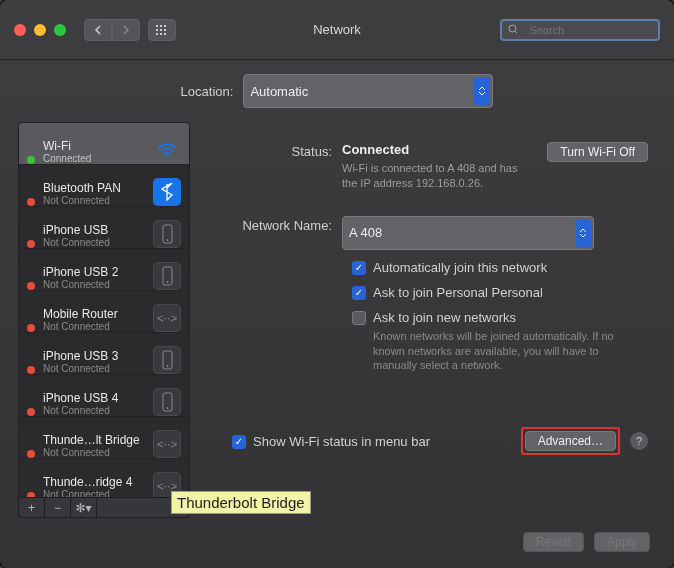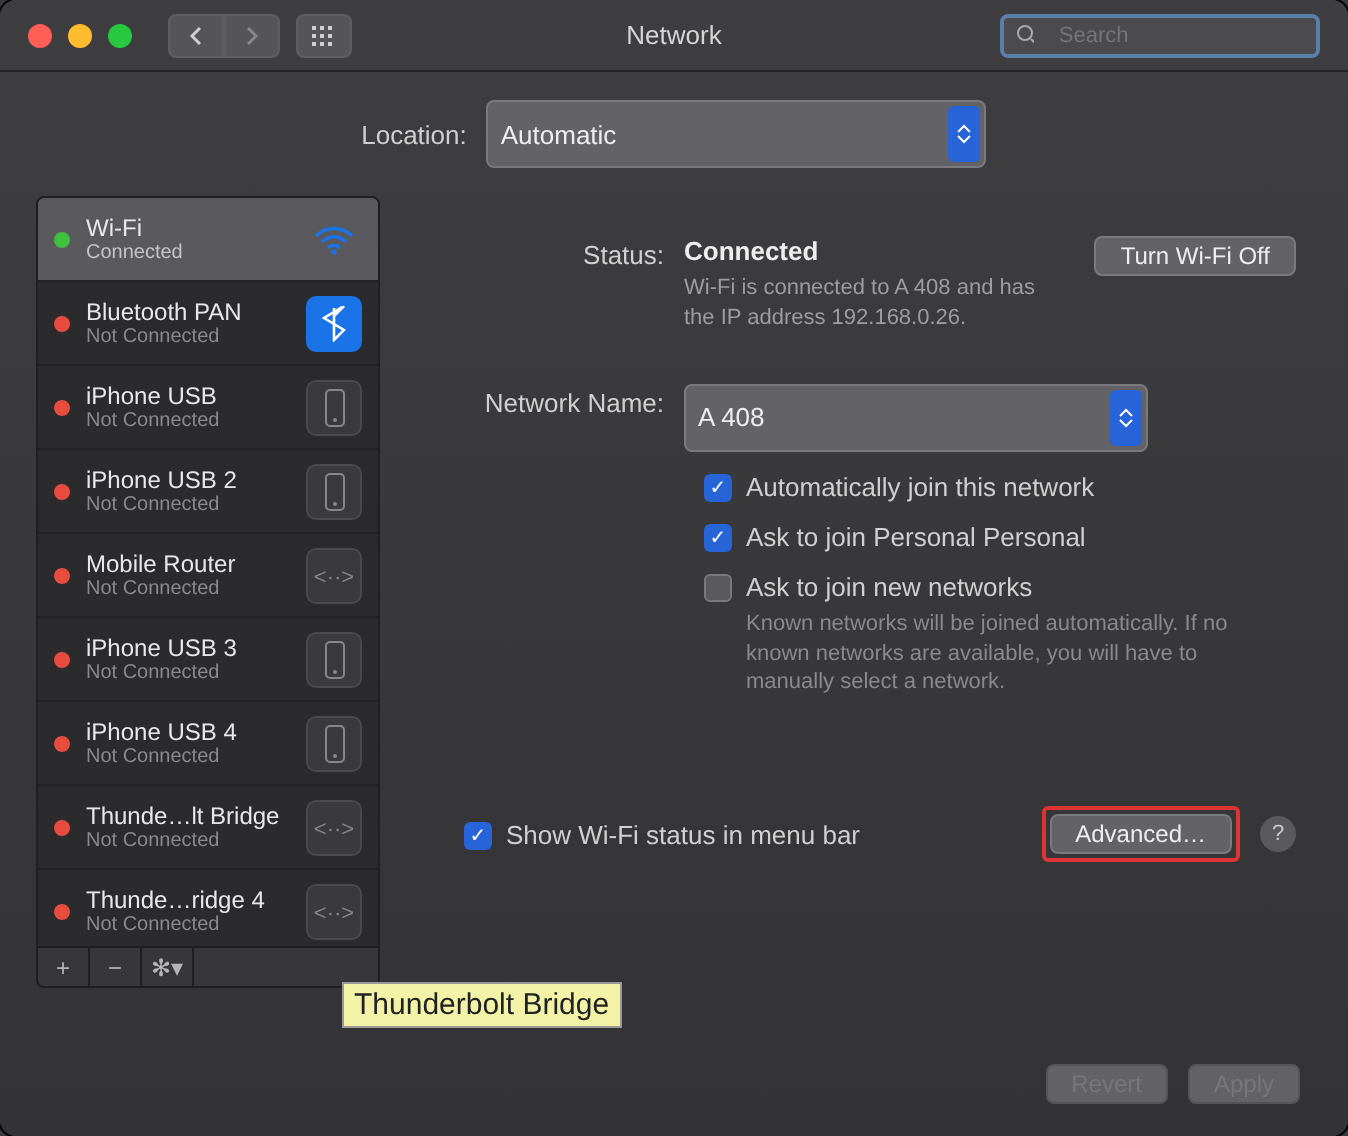--- a/index.html
+++ b/index.html
@@ -1,39 +1,39 @@
 <!DOCTYPE html>
 <html><head>
 <meta charset="utf-8">
 <style>
 * { box-sizing: border-box; margin: 0; padding: 0; font-family: -apple-system, "Helvetica Neue", Arial, sans-serif; }
 body { width: 674px; height: 568px; background: #3a393b; overflow: hidden; }
 .window { width: 674px; height: 568px; background: linear-gradient(#3e3d3f,#333234); border-radius: 8px; box-shadow: 0 0 0 1px #000; position: relative; }
-.titlebar { height: 36px; display: flex; align-items: center; padding: 12px 14px; border-bottom: 1px solid #232225; }
+.titlebar { height: 60px; display: flex; align-items: center; padding: 12px 14px; border-bottom: 1px solid #232225; }
 .traffic { display: flex; gap: 8px; }
 .dot { width: 12px; height: 12px; border-radius: 50%; }
 .dot.red { background: #ff5f57; } .dot.yellow { background: #febc2e; } .dot.green { background: #28c840; }
 .nav-group { display: flex; margin-left: 18px; gap: 0; }
 .nav-btn { width: 28px; height: 22px; background: #555458; border: 1px solid #5f5e62; display: flex; align-items: center; justify-content: center; font-size: 11px; color: #cfcfcf; }
 .nav-btn:first-child { border-radius: 4px 0 0 4px; }
 .nav-btn:last-child { border-radius: 0 4px 4px 0; }
 .grid-btn { width: 28px; height: 22px; margin-left: 8px; background: #555458; border: 1px solid #5f5e62; border-radius: 4px; display: flex; align-items: center; justify-content: center; color: #cfcfcf; font-size: 11px; }
 .title { position: absolute; left: 50%; transform: translateX(-50%); color: #d6d6d6; font-size: 13px; font-weight: 500; }
 .search { margin-left: auto; width: 160px; height: 22px; background: #4b4a4e; border: 2px solid #5b7fa8; border-radius: 4px; display: flex; align-items: center; padding: 0 6px; gap: 12px; }
 .search input { background: transparent; border: none; color: #999; font-size: 11px; width: 100%; outline: none; }
 .loc-row { display: flex; align-items: center; justify-content: center; gap: 10px; padding: 14px 0; }
 .loc-row .lbl { color: #d0d0d0; font-size: 13px; }
 .select { background: #636266; border: 1px solid #7a797d; border-radius: 4px; height: 22px; display: flex; align-items: center; padding: 16px 6px; color: #eee; font-size: 13px; position: relative; }
 .select .arrows { position: absolute; right: 2px; top: 2px; bottom: 2px; width: 16px; background: #2664d8; border-radius: 3px; display: flex; flex-direction: column; align-items: center; justify-content: center; }
 .arrows svg { display: block; }
 .loc-select { width: 250px; }
 .content { display: flex; padding: 0 18px 18px 18px; gap: 14px; }
 .sidebar { width: 172px; }
 .list { background: #2b2a2d; border: 1px solid #1f1e20; border-radius: 4px 4px 0 0; height: 376px; overflow: hidden; }
-.item { height: 42px; display: flex; align-items: center; padding: 0 8px 0 8px; border-bottom: 1px solid #232225; position: relative; }
+.item { height: 42px; display: flex; align-items: flex-end; padding: 0 8px 0 8px; border-bottom: 1px solid #232225; position: relative; }
 .item.sel { background: #5a595d; }
 .status-dot { width: 8px; height: 8px; border-radius: 50%; margin-right: 8px; flex-shrink: 0; }
 .status-dot.green { background: #3fc03f; }
 .status-dot.red { background: #e74c3c; }
 .item-text { flex: 1; overflow: hidden; }
 .item-name { color: #e8e8e8; font-size: 12px; white-space: nowrap; overflow: hidden; text-overflow: ellipsis; }
 .item-sub { color: #8a898c; font-size: 10px; }
 .item.sel .item-sub { color: #c4c4c4; }
 .item-icon { width: 28px; height: 28px; border-radius: 5px; display: flex; align-items: center; justify-content: center; flex-shrink: 0; margin-left: 4px; }
 .item-icon.blue { background: #1b73e8; }
@@ -41,21 +41,21 @@
 .listbar { display: flex; height: 20px; background: #37363a; border: 1px solid #1f1e20; border-top: none; border-radius: 0 0 4px 4px; }
 .listbar button { flex: 0 0 26px; background: transparent; border: none; border-right: 1px solid #1f1e20; color: #b5b5b5; font-size: 12px; cursor: pointer; display:flex; align-items:center; justify-content:center;}
 .main { flex: 1; padding: 20px 8px 0 8px; position: relative; }
 .row { display: flex; margin-bottom: 8px; }
 .row .lbl { width: 130px; text-align: right; color: #d0d0d0; font-size: 13px; padding-right: 10px; padding-top: 2px; }
 .row .val { flex: 1; }
 .status-val { color: #eee; font-size: 13px; font-weight: 600; }
 .desc { color: #9d9c9f; font-size: 11px; line-height: 1.4; margin-top: 4px; }
 .btn { background: #636266; border: 1px solid #7a797d; border-radius: 4px; height: 20px; padding: 0 12px; color: #eee; font-size: 12px; cursor: pointer; }
 .btn.disabled { color: #777; border-color: #555; }
-.net-select { width: 232px; }
+.net-select { width: 252px; }
 .chk-row { display: flex; align-items: flex-start; gap: 7px; margin: 10px 0 0 140px; }
 .chk-row.main-chk { margin-left: 20px; }
 .chk { width: 14px; height: 14px; border-radius: 3px; flex-shrink: 0; margin-top: 1px; }
 .chk.on { background: #2664d8; display: flex; align-items: center; justify-content: center; color: #fff; font-size: 10px; }
 .chk.off { background: #5a595d; border: 1px solid #7a797d; }
 .chk-text { color: #d0d0d0; font-size: 13px; }
 .chk-desc { color: #8a898c; font-size: 11px; line-height: 1.35; margin-top: 4px; max-width: 260px; }
 .bottom-row { display: flex; align-items: center; margin-top: 54px; gap: 10px; }
 .advanced { border: 2px solid #d33; border-radius: 3px; padding: 2px; }
 .advanced .btn { height: 20px; }

